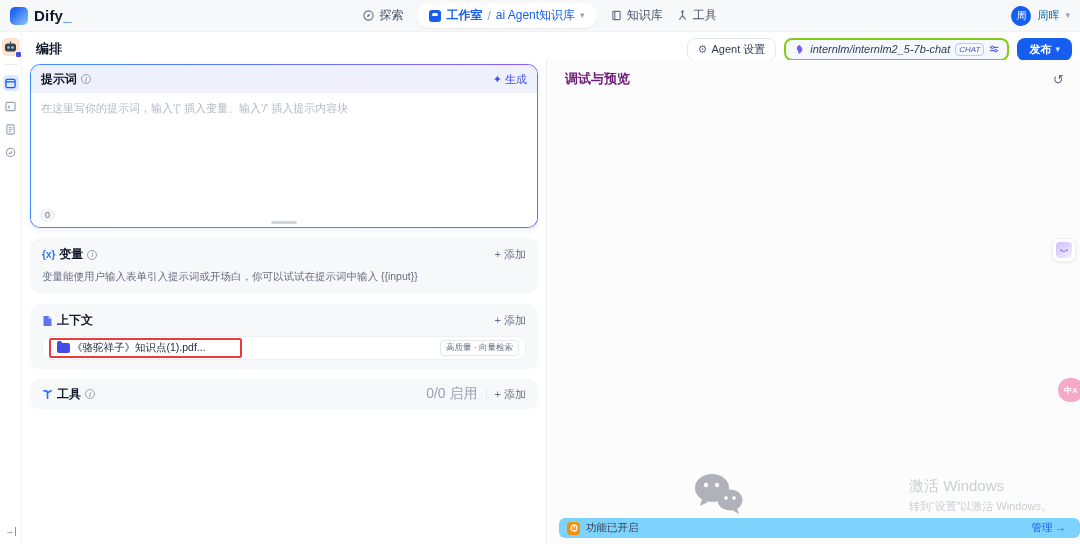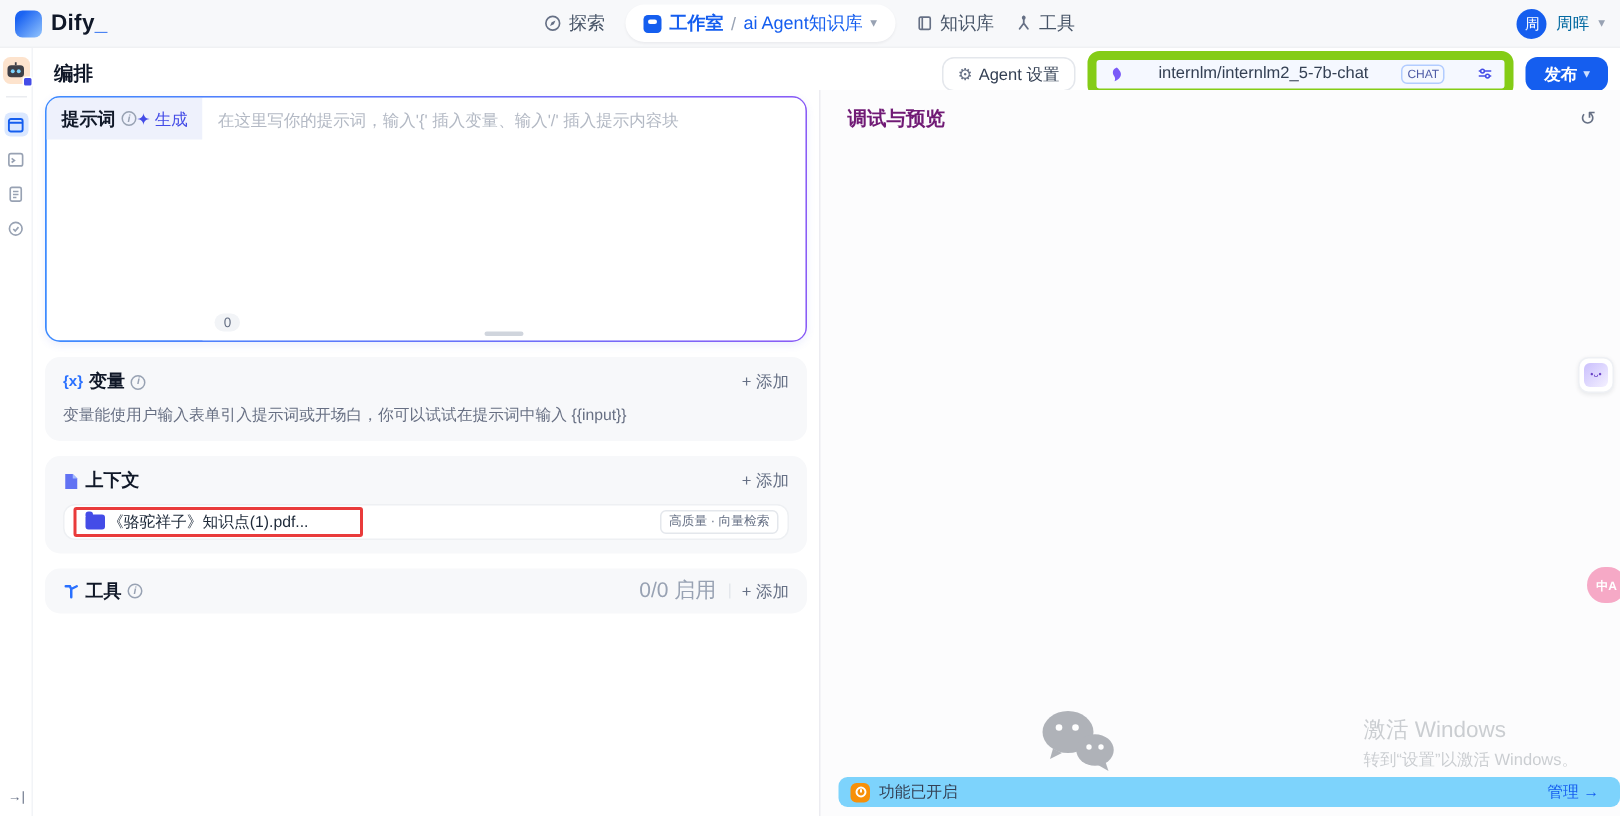--- a/index.html
+++ b/index.html
@@ -33,27 +33,27 @@
   .rail-sep { width:14px; height:1px; background:#eaecf0; margin:8px 0 10px; }
   .rail-btn { width:16px; height:16px; border-radius:4px; margin-bottom:7px; display:flex; align-items:center; justify-content:center; }
   .rail-btn.active { background:#dbe8ff; }
   .rail-collapse { position:absolute; bottom:8px; left:0; width:22px; text-align:center; color:#667085; font-size:9px; cursor:pointer; }
 
   
   .page-header { position:absolute; top:36px; left:22px; right:0; height:26px; display:flex; align-items:center; justify-content:space-between; padding:0 8px 0 14px; }
   .page-title { font-size:13px; font-weight:bold; color:#101828; }
   .hdr-right { display:flex; align-items:center; gap:8px; }
   .btn-agent { display:flex; align-items:center; gap:4px; background:#fff; border:1px solid #e4e7ec; border-radius:8px; padding:3px 10px; font-size:11px; color:#344054; cursor:pointer; }
-  .model-pill { display:flex; align-items:center; gap:22px; background:#f5f8ff; border:6px solid #84cc16; border-radius:8px; padding:3px 8px; font-size:11px; color:#344054; cursor:pointer; }
+  .model-pill { display:flex; align-items:center; gap:5px; background:#f5f8ff; border:2px solid #84cc16; border-radius:8px; padding:3px 8px; font-size:11px; color:#344054; cursor:pointer;font-style:italic; }
   .chat-badge { border:1px solid #b2ccff; color:#4e5ba6; border-radius:4px; font-size:8px; padding:0 3px; line-height:11px; }
   .btn-publish { display:flex; align-items:center; gap:4px; background:#155eef; color:#fff; border-radius:8px; padding:4px 12px; font-size:11px; font-weight:bold; cursor:pointer; }
 
   
   .left-panel { position:absolute; left:30px; top:64px; width:508px; }
-  .prompt-card { height:164px; border-radius:10px; background:linear-gradient(#fff,#fff) padding-box, linear-gradient(90deg,#3e8bff,#8a5cf6) border-box; border:1.5px solid transparent; box-shadow:0 2px 6px rgba(80,100,240,.10); display:flex; flex-direction:row; overflow:hidden; }
+  .prompt-card { height:164px; border-radius:10px; background:linear-gradient(#fff,#fff) padding-box, linear-gradient(90deg,#3e8bff,#8a5cf6) border-box; border:1.5px solid transparent; box-shadow:0 2px 6px rgba(80,100,240,.10); display:flex; flex-direction:column; overflow:hidden; }
   .prompt-head { height:28px; background:#eef1fc; display:flex; align-items:center; justify-content:space-between; padding:0 10px; }
   .sec-title { font-size:12px; font-weight:bold; color:#101828; display:flex; align-items:center; gap:4px; }
   .info-icon { width:10px; height:10px; border:1px solid #98a2b3; border-radius:50%; color:#98a2b3; font-size:7px; display:inline-flex; align-items:center; justify-content:center; font-style:italic; }
   .btn-generate { color:#444ce7; font-size:11px; display:flex; align-items:center; gap:3px; cursor:pointer; }
   .prompt-body { flex:1; position:relative; background:#fff; }
   .prompt-body textarea { width:100%; height:100%; border:0; outline:none; resize:none; padding:8px 10px; font-family:inherit; font-size:11px; color:#344054; background:transparent; }
   .prompt-body textarea::placeholder { color:#b3b9c4; }
   .count-badge { position:absolute; left:8px; bottom:6px; background:#f2f4f7; color:#667085; font-size:9px; border-radius:99px; padding:1px 6px; }
   .resize-handle { position:absolute; left:50%; bottom:3px; transform:translateX(-50%); width:26px; height:3px; border-radius:2px; background:#d0d5dd; cursor:row-resize; }
 

